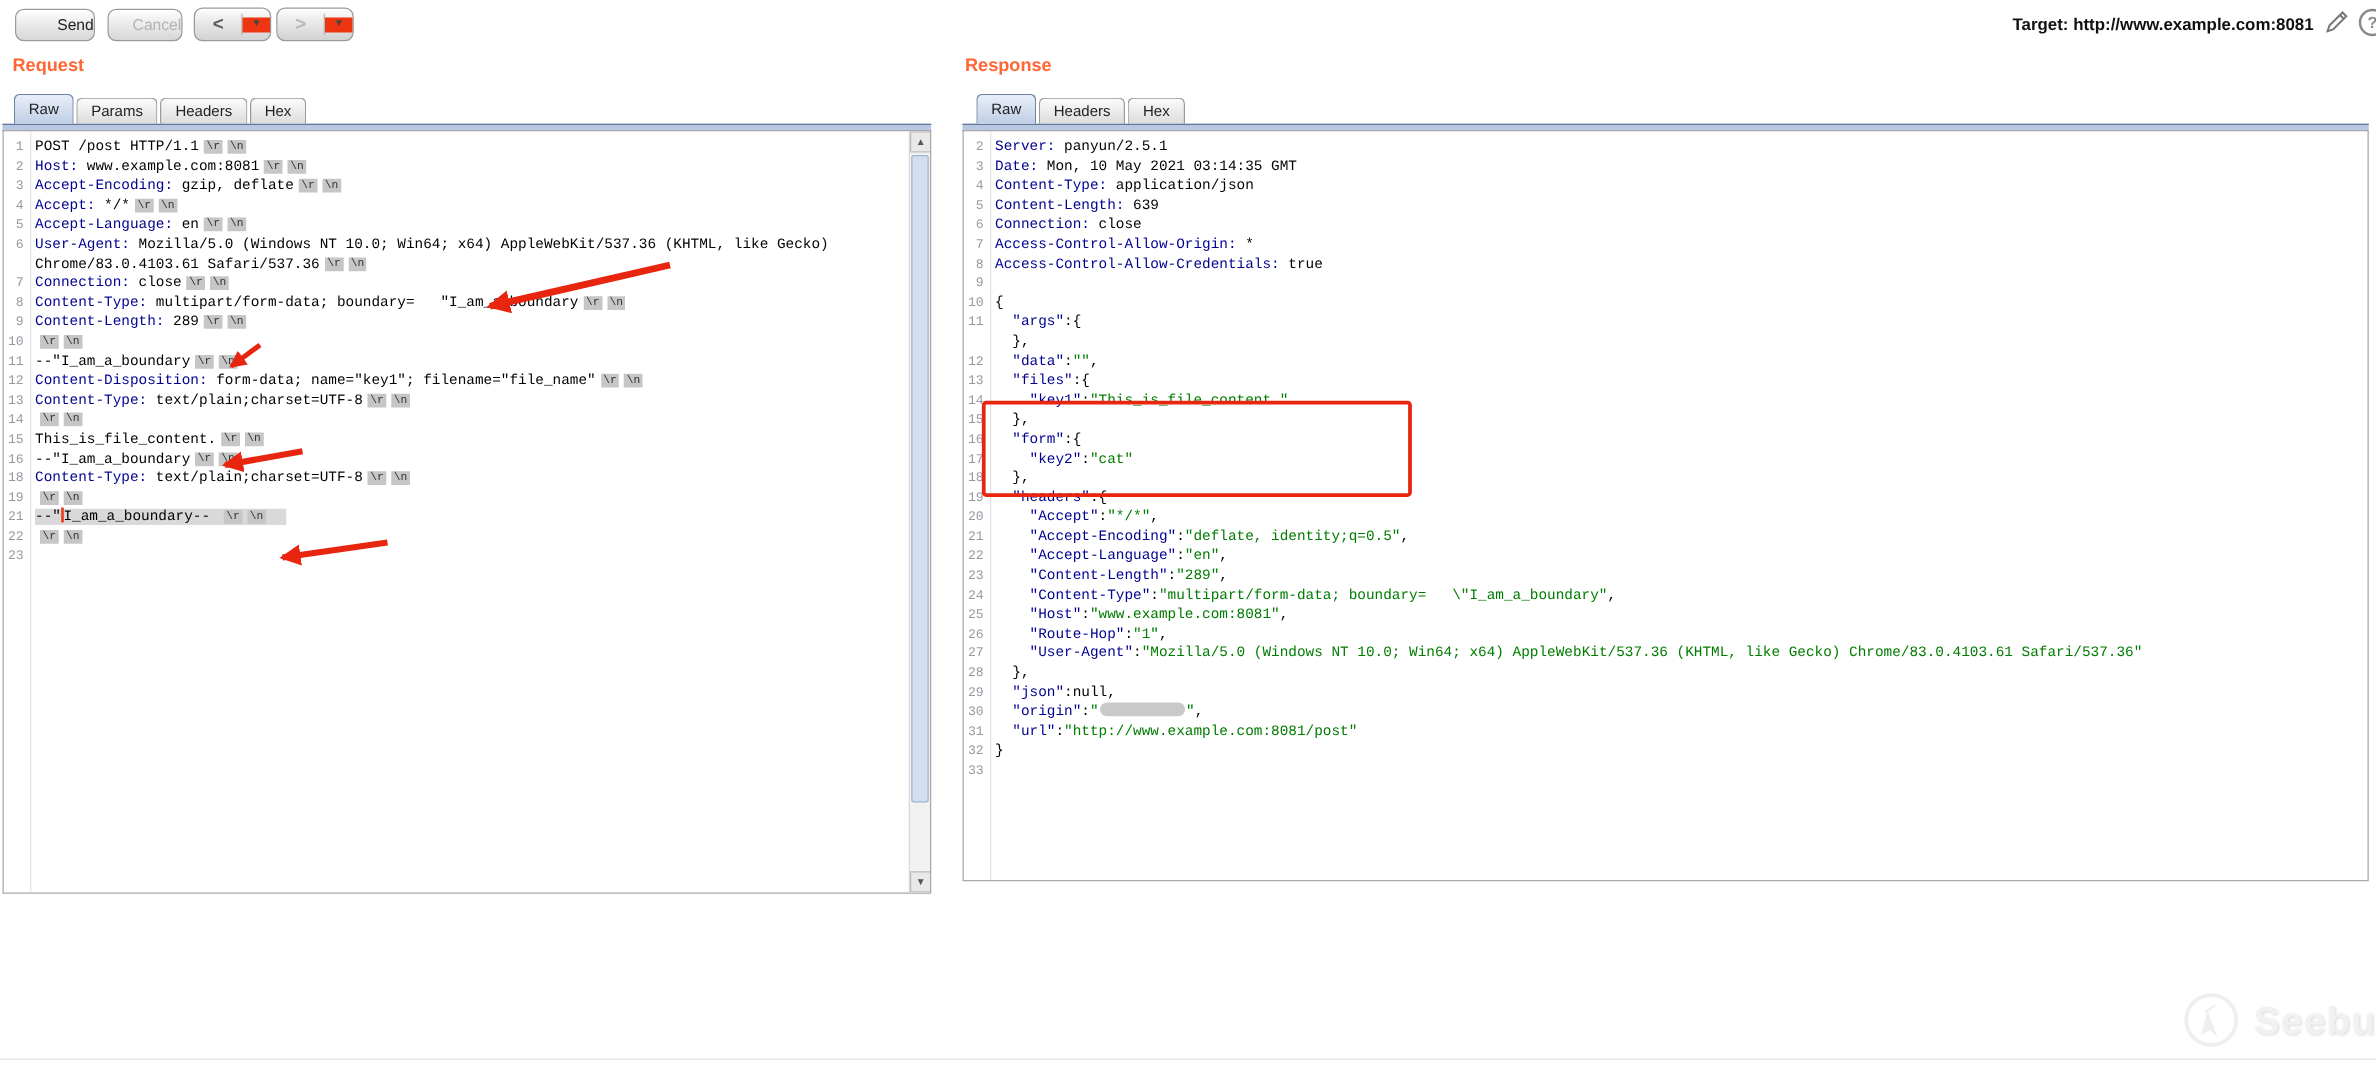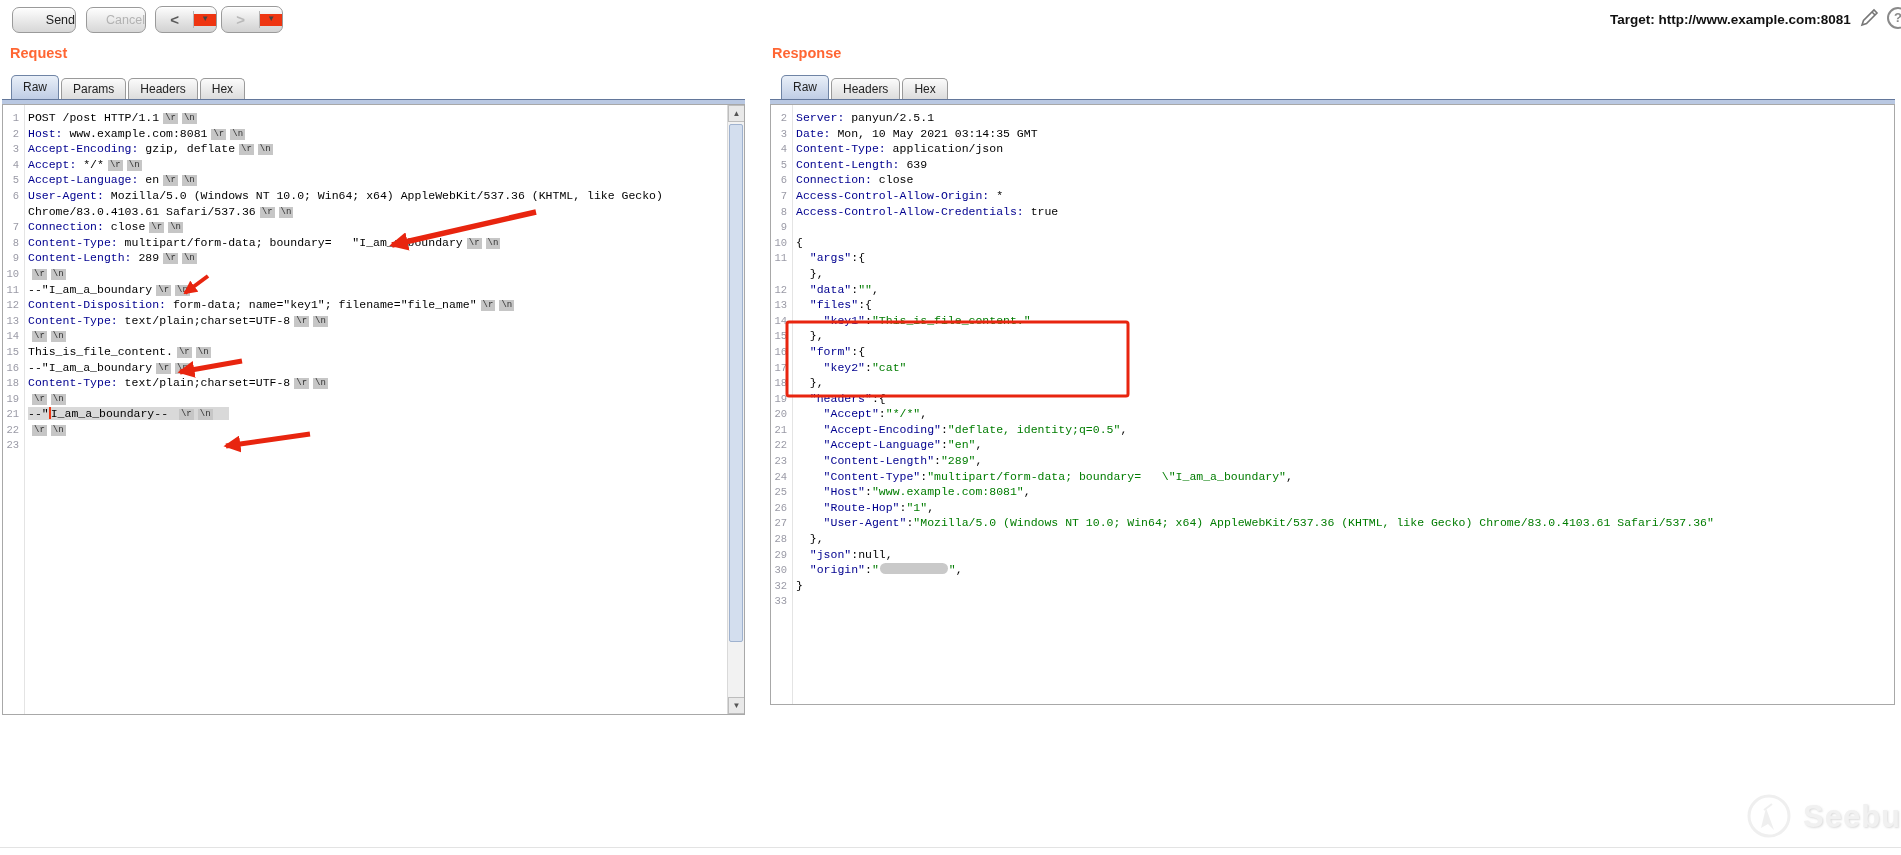--- a/index.html
+++ b/index.html
@@ -187,20 +187,21 @@
           <div class="row"><span class="num">21</span><span class="codewrap"><span class="c-t">    </span><span class="c-h">"Accept-Encoding"</span><span class="c-t">:</span><span class="c-g">"deflate, identity;q=0.5"</span><span class="c-t">,</span></span></div>
           <div class="row"><span class="num">22</span><span class="codewrap"><span class="c-t">    </span><span class="c-h">"Accept-Language"</span><span class="c-t">:</span><span class="c-g">"en"</span><span class="c-t">,</span></span></div>
           <div class="row"><span class="num">23</span><span class="codewrap"><span class="c-t">    </span><span class="c-h">"Content-Length"</span><span class="c-t">:</span><span class="c-g">"289"</span><span class="c-t">,</span></span></div>
           <div class="row"><span class="num">24</span><span class="codewrap"><span class="c-t">    </span><span class="c-h">"Content-Type"</span><span class="c-t">:</span><span class="c-g">"multipart/form-data; boundary=   \"I_am_a_boundary"</span><span class="c-t">,</span></span></div>
           <div class="row"><span class="num">25</span><span class="codewrap"><span class="c-t">    </span><span class="c-h">"Host"</span><span class="c-t">:</span><span class="c-g">"www.example.com:8081"</span><span class="c-t">,</span></span></div>
           <div class="row"><span class="num">26</span><span class="codewrap"><span class="c-t">    </span><span class="c-h">"Route-Hop"</span><span class="c-t">:</span><span class="c-g">"1"</span><span class="c-t">,</span></span></div>
           <div class="row"><span class="num">27</span><span class="codewrap"><span class="c-t">    </span><span class="c-h">"User-Agent"</span><span class="c-t">:</span><span class="c-g">"Mozilla/5.0 (Windows NT 10.0; Win64; x64) AppleWebKit/537.36 (KHTML, like Gecko) Chrome/83.0.4103.61 Safari/537.36"</span></span></div>
           <div class="row"><span class="num">28</span><span class="codewrap"><span class="c-t">  },</span></span></div>
           <div class="row"><span class="num">29</span><span class="codewrap"><span class="c-t">  </span><span class="c-h">"json"</span><span class="c-t">:null,</span></span></div>
           <div class="row"><span class="num">30</span><span class="codewrap"><span class="c-t">  </span><span class="c-h">"origin"</span><span class="c-t">:</span><span class="c-g">"</span><span class="blur"></span><span class="c-g">"</span><span class="c-t">,</span></span></div>
+          <div class="row"><span class="num">31</span><span class="codewrap"><span class="c-t">  </span><span class="c-h">"url"</span><span class="c-t">:</span><span class="c-g">"http://www.example.com:8081/post"</span></span></div>
           <div class="row"><span class="num">32</span><span class="codewrap"><span class="c-t">}</span></span></div>
           <div class="row"><span class="num">33</span><span class="codewrap"></span></div>
         </div>
     </div>
   </div>
 
   <svg class="overlay" viewBox="0 0 1901 855">
     <defs>
       <marker id="ah" viewBox="0 0 10 10" refX="8.5" refY="5" markerWidth="3.4" markerHeight="3.4" orient="auto-start-reverse" markerUnits="strokeWidth">
         <path d="M0,0 L10,5 L0,10 Z" fill="#e8250f"></path>

